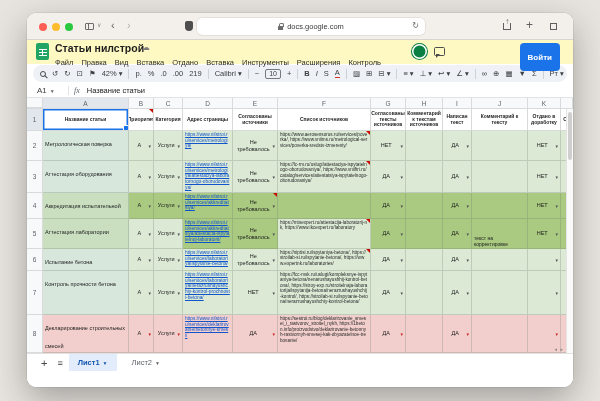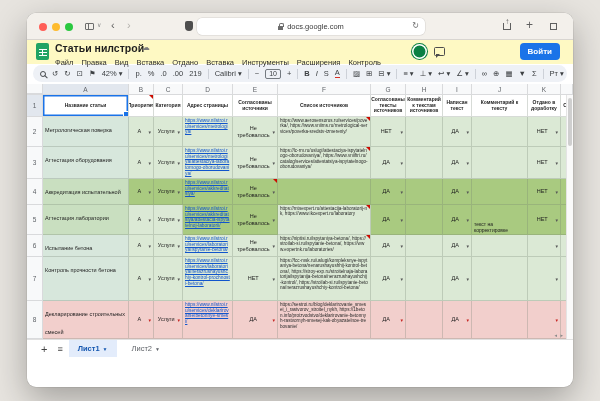--- a/index.html
+++ b/index.html
@@ -49,21 +49,21 @@
   .doctitle{ position:absolute; left:28px; top:2px; font-size:10.5px; font-weight:bold; color:#1f1f1f;}
   .cloud{ position:absolute; left:115px; top:3px; font-size:8px; color:#7c7c7c;}
   .menurow{ position:absolute; left:28px; top:18px; display:flex; gap:8px; font-size:7.5px; color:#2b2b2b;}
   .avatar{ position:absolute; right:146px; top:4px; width:15px; height:15px; border-radius:50%;
     background:#0b8043; box-shadow:inset 0 0 0 1.5px #fff, 0 0 0 1px #0b8043;}
   .chatic{ position:absolute; right:128px; top:7px; width:11px; height:9px; border:1px solid #4c4c4c; border-radius:1.5px;}
   .chatic::after{ content:""; position:absolute; left:1px; bottom:-3px; border:2px solid transparent; border-top-color:#4c4c4c; border-left-color:#4c4c4c; width:0; height:0;}
   .accesspill{ position:absolute; right:56px; top:3px; height:17px; padding:0 8px; background:#f7f7f8;
     border:1px solid #dadce0; border-radius:9px; display:flex; align-items:center; gap:4px;
     font-size:7.5px; color:#3c4043; white-space:nowrap;}
-  .signin{ position:absolute; right:13px; top:3px; height:17px; padding:0 8px; border-radius:4px;
+  .signin{ position:absolute; right:13px; top:3px; height:28px; padding:0 8px; border-radius:4px;
     display:flex; align-items:center; font-size:8px; font-weight:bold; color:#fff;}
   
   .toolwrap{ height:20px; padding:1px 6px 0 6px; background:#fff;}
   .toolbar{ height:17px; background:#eef1f6; border-radius:9px; display:flex; align-items:center;
     padding:0 7px; gap:6px; overflow:hidden; white-space:nowrap;}
   .ti{ font-size:7.5px; color:#3d4043; flex:none; line-height:1;}
   .ti.bold{font-weight:bold;} .ti.ital{font-style:italic;}
   .ti.undl{ border-bottom:1.5px solid #d93025; padding-bottom:.5px;}
   .tsep{ width:1px; height:10px; background:#cdd1d8; flex:none;}
   .tbox{ border:1px solid #747a80; border-radius:2px; padding:.5px 3px; font-size:7px; color:#3d4043; flex:none;}
@@ -198,20 +198,29 @@
         <span class="ti">∞</span>
         <span class="ti">⊕</span>
         <span class="ti">▦</span>
         <span class="ti">▼</span>
         <span class="ti">Σ</span>
         <span class="tsep"></span>
         <span class="ti">Рт ▾</span>
       </div>
   </div>
 
+  <div class="fbar">
+    <span class="fref">
+      <span>A1</span>
+        <span class="fdd">▼</span>
+    </span>
+    <span class="fsep"></span>
+    <span class="fx">fx</span>
+    <span class="fval">Название статьи</span>
+  </div>
 
   <div class="grid" id="grid">
       <div class="colstrip">
         <div class="gut" style="width: 16px; height: 100%;"></div>
         <div class="colcell hl" style="width: 86px;">A</div>
         <div class="colcell" style="width: 25px;">B</div>
         <div class="colcell" style="width: 29px;">C</div>
         <div class="colcell" style="width: 50px;">D</div>
         <div class="colcell" style="width: 45px;">E</div>
         <div class="colcell" style="width: 93px;">F</div>

